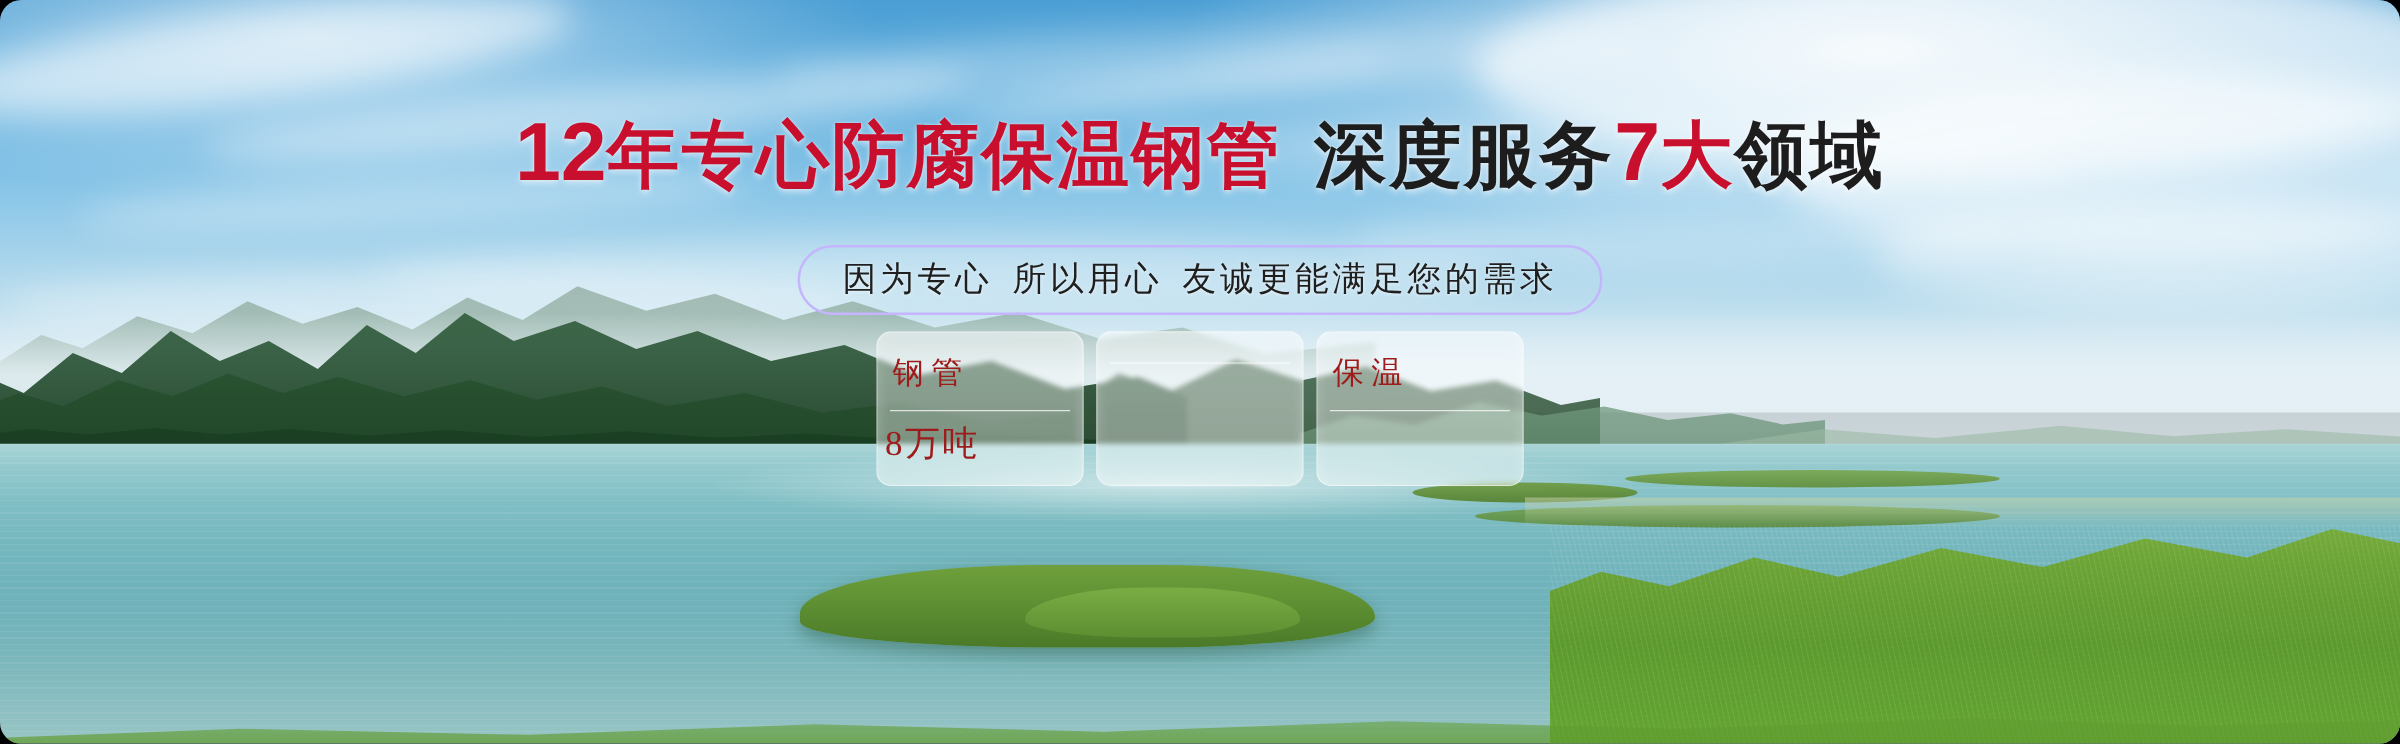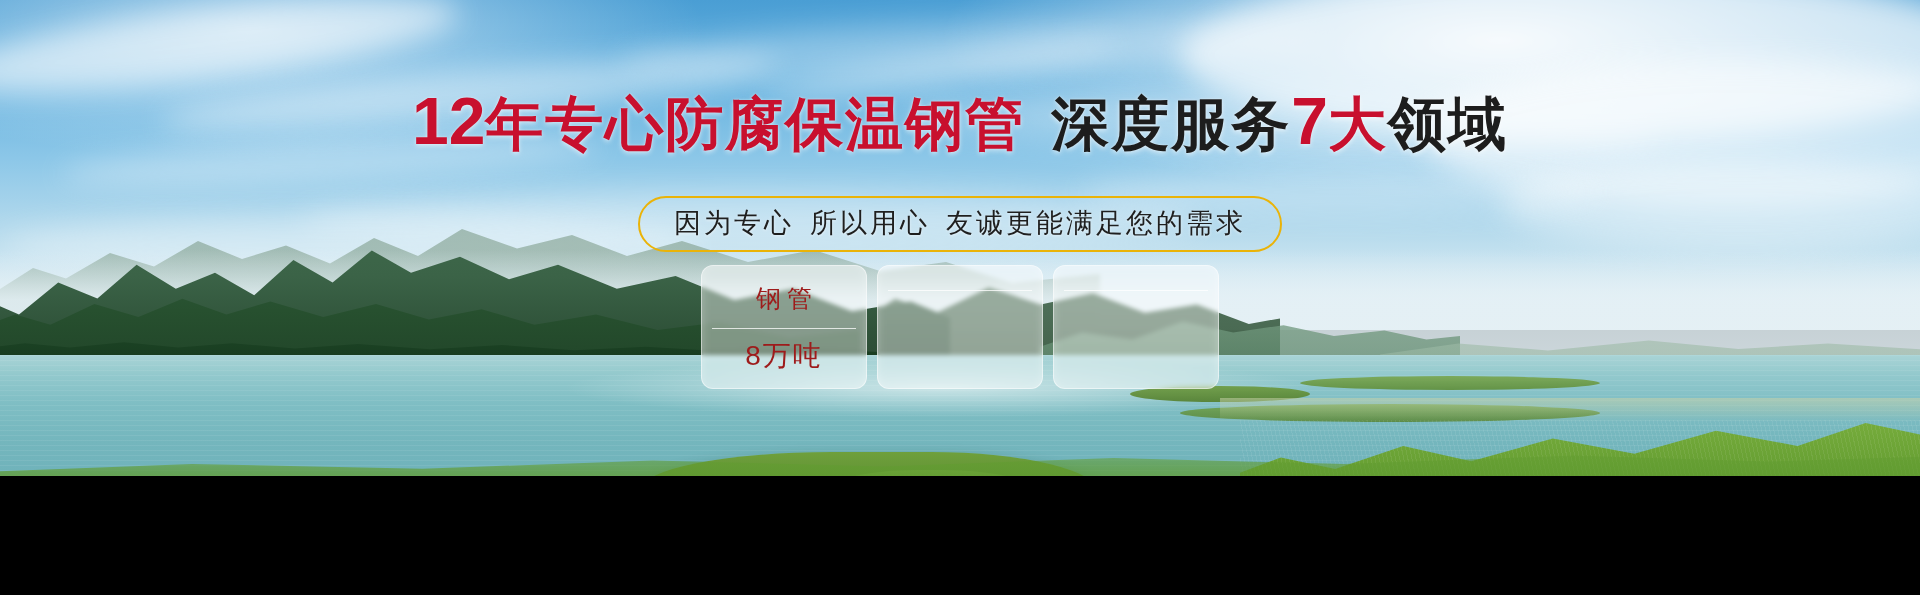--- a/index.html
+++ b/index.html
@@ -1,22 +1,23 @@
 <!DOCTYPE html>
 <html><head>
 <meta charset="utf-8">
 <style>
   * { margin:0; padding:0; box-sizing:border-box; }
   html,body { width:1920px; height:595px; overflow:hidden; background:#000; }
   body { font-family:"Liberation Sans","DejaVu Sans",sans-serif; }
 
   #banner {
     position:relative;
-    width:1920px; height:476px;
+    width:1920px; height:595px;
     overflow:hidden;
+    border-radius:17px;
   }
 
   
   .sky {
     position:absolute; left:0; top:0; width:1920px; height:330px;
     background:
       radial-gradient(ellipse 900px 260px at 1500px 40px, rgba(255,255,255,.85) 0%, rgba(255,255,255,0) 62%),
       radial-gradient(ellipse 700px 200px at 250px 30px, rgba(255,255,255,.55) 0%, rgba(255,255,255,0) 65%),
       linear-gradient(to bottom, #4a9ed4 0%, #63b0de 22%, #8cc7e8 48%, #b9dced 72%, #dfeef5 90%, #eef6f8 100%);
   }
@@ -194,21 +195,21 @@
     letter-spacing:0;
   }
   .headline .red { color:#c8102e; }
   .headline .gap { display:inline-block; width:26px; }
 
   .sub-wrap {
     position:absolute; left:0; top:196px; width:1920px;
     display:flex; justify-content:center;
   }
   .subtitle-pill {
-    border:2px solid #eab308;
+    border:2px solid #c4b5fd;
     border-radius:30px;
     padding:7px 34px 9px 34px;
     font-size:27px;
     color:#1f1f1f;
     letter-spacing:3px;
     white-space:nowrap;
     background:transparent;
     text-shadow:0 1px 3px rgba(255,255,255,.6);
   }
   .subtitle-pill .sep { display:inline-block; width:16px; }
@@ -217,39 +218,38 @@
   .cards {
     position:absolute; left:0; top:265px; width:1920px;
     display:flex; justify-content:center; gap:10px;
   }
   .card {
     width:166px;
     background:rgba(255,255,255,.42);
     border:1px solid rgba(255,255,255,.55);
     border-radius:12px;
     padding:14px 6px 16px 6px;
-    text-align:center;
     backdrop-filter:blur(2px);
     box-shadow:0 2px 10px rgba(255,255,255,.25) inset;
   }
   .card .label {
     font-size:25px;
     color:#9e1b1b;
     letter-spacing:6px;
     padding-left:6px;
     line-height:1.5;
     font-weight:normal;
   }
   .card .divider {
     height:1px;
     background:rgba(255,255,255,.75);
     margin:10px 4px 12px 4px;
   }
   .card .value {
-    font-family:Liberation Sans, sans-serif;
+    font-family:Liberation Serif, serif;
     font-size:28px;
     color:#9e1b1b;
     letter-spacing:2px;
     line-height:1.1;
     white-space:nowrap;
   }
   .card .value sup {
     font-size:16px;
     vertical-align:super;
     letter-spacing:0;
@@ -318,18 +318,19 @@
       <div class="label">钢管</div>
       <div class="divider"></div>
       <div class="value"><span>8万吨</span><sup></sup></div>
     </div>
 
     <div class="card">
       <div class="divider"></div>
     </div>
 
     <div class="card">
+      <div class="label">保温</div>
       <div class="divider"></div>
     </div>
 
   </div>
 
 </div>
 
 </body></html>

